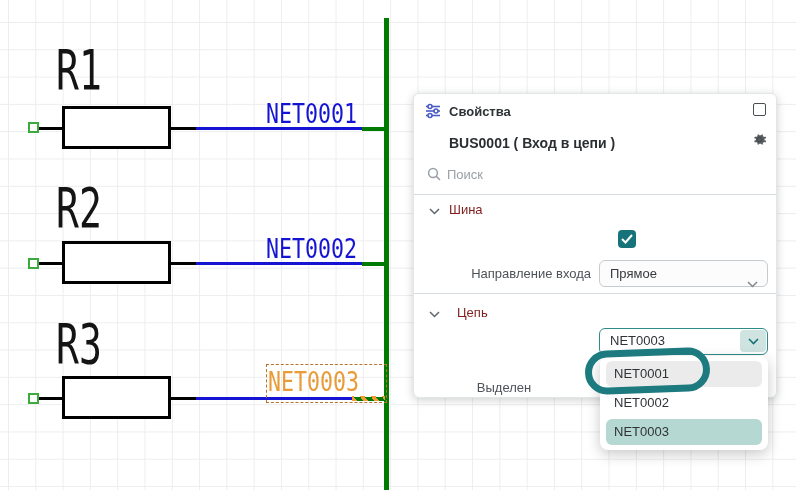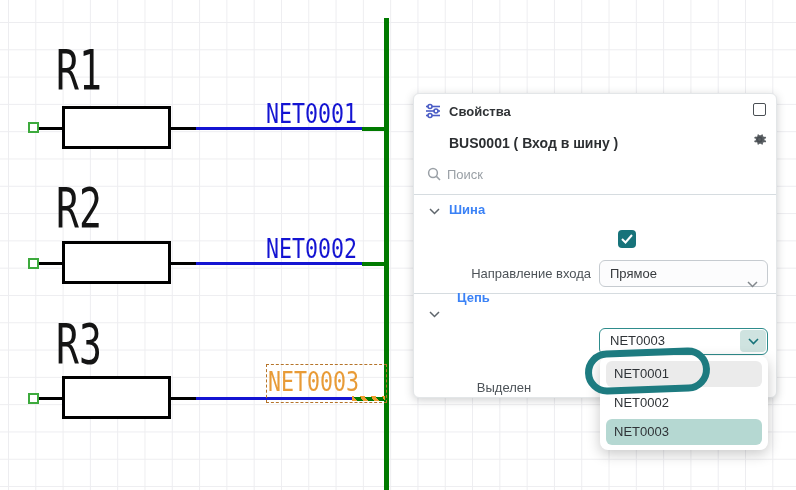--- a/index.html
+++ b/index.html
@@ -37,21 +37,21 @@
   .p-float{ position:absolute; left:339px; top:9px; width:13px; height:13px;
     border:1.5px solid #4a4f54; border-radius:2px; background:#fff; cursor:pointer; }
   .p-subtitle{ position:absolute; left:35px; top:41px; font-weight:bold; font-size:14px; color:#2b2e31; }
   .p-gear{ position:absolute; left:337px; top:37px; width:18px; height:18px; color:#474c51; }
   .p-search-icon{ position:absolute; left:13px; top:73px; }
   .p-search{ position:absolute; left:33px; top:69px; width:300px; height:22px; border:none; outline:none;
     font-size:13px; color:#333; font-family:"Liberation Sans", sans-serif; background:transparent;}
   .p-search::placeholder{ color:#9aa0a6; }
   .p-div{ position:absolute; left:0; width:100%; height:1px; background:#d6dce0; }
   .sec-chev{ position:absolute; left:15px; color:#5f666c; }
-  .sec-label{ position:absolute; left:35px; font-weight:bold; color:#3b82f6; }
+  .sec-label{ position:absolute; left:35px; font-weight:normal; color:#7f1d1d; }
   .row-label{ position:absolute; left:0; width:177px; text-align:right; color:#4d5358; }
   .checkbox{ position:absolute; left:204px; top:136px; width:18px; height:18px; background:#17737a;
     border-radius:4px; display:flex; align-items:center; justify-content:center; cursor:pointer; }
   .select{ position:absolute; left:185px; width:169px; height:27px; background:#fcfcfd;
     border:1px solid #c6cbd0; border-radius:6px; line-height:25px; padding-left:10px; color:#36393d; cursor:pointer; }
   .select .chev{ position:absolute; right:9px; top:10px; color:#82888d; }
   .combo{ position:absolute; left:185px; top:234px; width:169px; height:27px; background:#fff;
     border:1.5px solid #2e8c8c; border-radius:6px; line-height:24px; padding-left:10px; color:#2f3337; cursor:pointer; }
   .combo-btn{ position:absolute; right:1px; top:1px; width:26px; height:22px; background:#cfe3e0;
     border-radius:4px; display:flex; align-items:center; justify-content:center; color:#17737a; }
@@ -108,21 +108,21 @@
           <circle cx="5" cy="3.5" r="2" fill="#fff"></circle>
         <line x1="1" y1="8" x2="15" y2="8"></line>
           <circle cx="11" cy="8" r="2" fill="#fff"></circle>
         <line x1="1" y1="12.5" x2="15" y2="12.5"></line>
           <circle cx="5" cy="12.5" r="2" fill="#fff"></circle>
       </svg>
     </span>
     <div class="p-title">Свойства</div>
     <div class="p-float"></div>
 
-    <div class="p-subtitle">BUS0001 ( Вход в шину )</div>
+    <div class="p-subtitle">BUS0001 ( Вход в цепи )</div>
     <div class="p-gear">
       <svg width="17" height="17" viewBox="0 0 20 20" fill="#474c51">
         <path d="M10 6.5A3.5 3.5 0 1 0 10 13.5 3.5 3.5 0 0 0 10 6.5zm0 5.2a1.7 1.7 0 1 1 0-3.4 1.7 1.7 0 0 1 0 3.4z"></path>
         <path d="M17.4 11.3l-1.6-.3a6 6 0 0 0 0-2l1.6-.3.4-1.2-1.3-1-.9.6a6 6 0 0 0-1.7-1l.2-1.6-1.2-.7-1.1 1.2a6 6 0 0 0-2 0L8.7 3.8l-1.2.7.2 1.6a6 6 0 0 0-1.7 1l-.9-.6-1.3 1 .4 1.2 1.6.3a6 6 0 0 0 0 2l-1.6.3-.4 1.2 1.3 1 .9-.6a6 6 0 0 0 1.7 1l-.2 1.6 1.2.7 1.1-1.2a6 6 0 0 0 2 0l1.1 1.2 1.2-.7-.2-1.6a6 6 0 0 0 1.7-1l.9.6 1.3-1-.4-1.2z" fill-rule="evenodd" opacity=".9"></path>
       </svg>
     </div>
 
     <span class="p-search-icon">
       <svg width="14" height="14" viewBox="0 0 14 14" fill="none" stroke="#9aa0a6" stroke-width="1.5">
         <circle cx="6" cy="6" r="4.4"></circle>
@@ -156,21 +156,21 @@
       </span>
     </div>
 
     <div class="p-div" style="top:199px;"></div>
 
     <span class="sec-chev" style="top:212px;">
       <svg width="11" height="7" viewBox="0 0 11 7" fill="none" stroke="currentColor" stroke-width="1.5">
           <polyline points="1,1 5.5,5.5 10,1"></polyline>
         </svg>
     </span>
-    <div class="sec-label" style="top:196px;padding-left:8px;">Цепь</div>
+    <div class="sec-label" style="top:211px;padding-left:8px;">Цепь</div>
 
     <div class="combo">
       <span>NET0003</span>
       <span class="combo-btn">
         <svg width="11" height="7" viewBox="0 0 11 7" fill="none" stroke="currentColor" stroke-width="1.6">
             <polyline points="1,1 5.5,5.5 10,1"></polyline>
           </svg>
       </span>
     </div>
 

